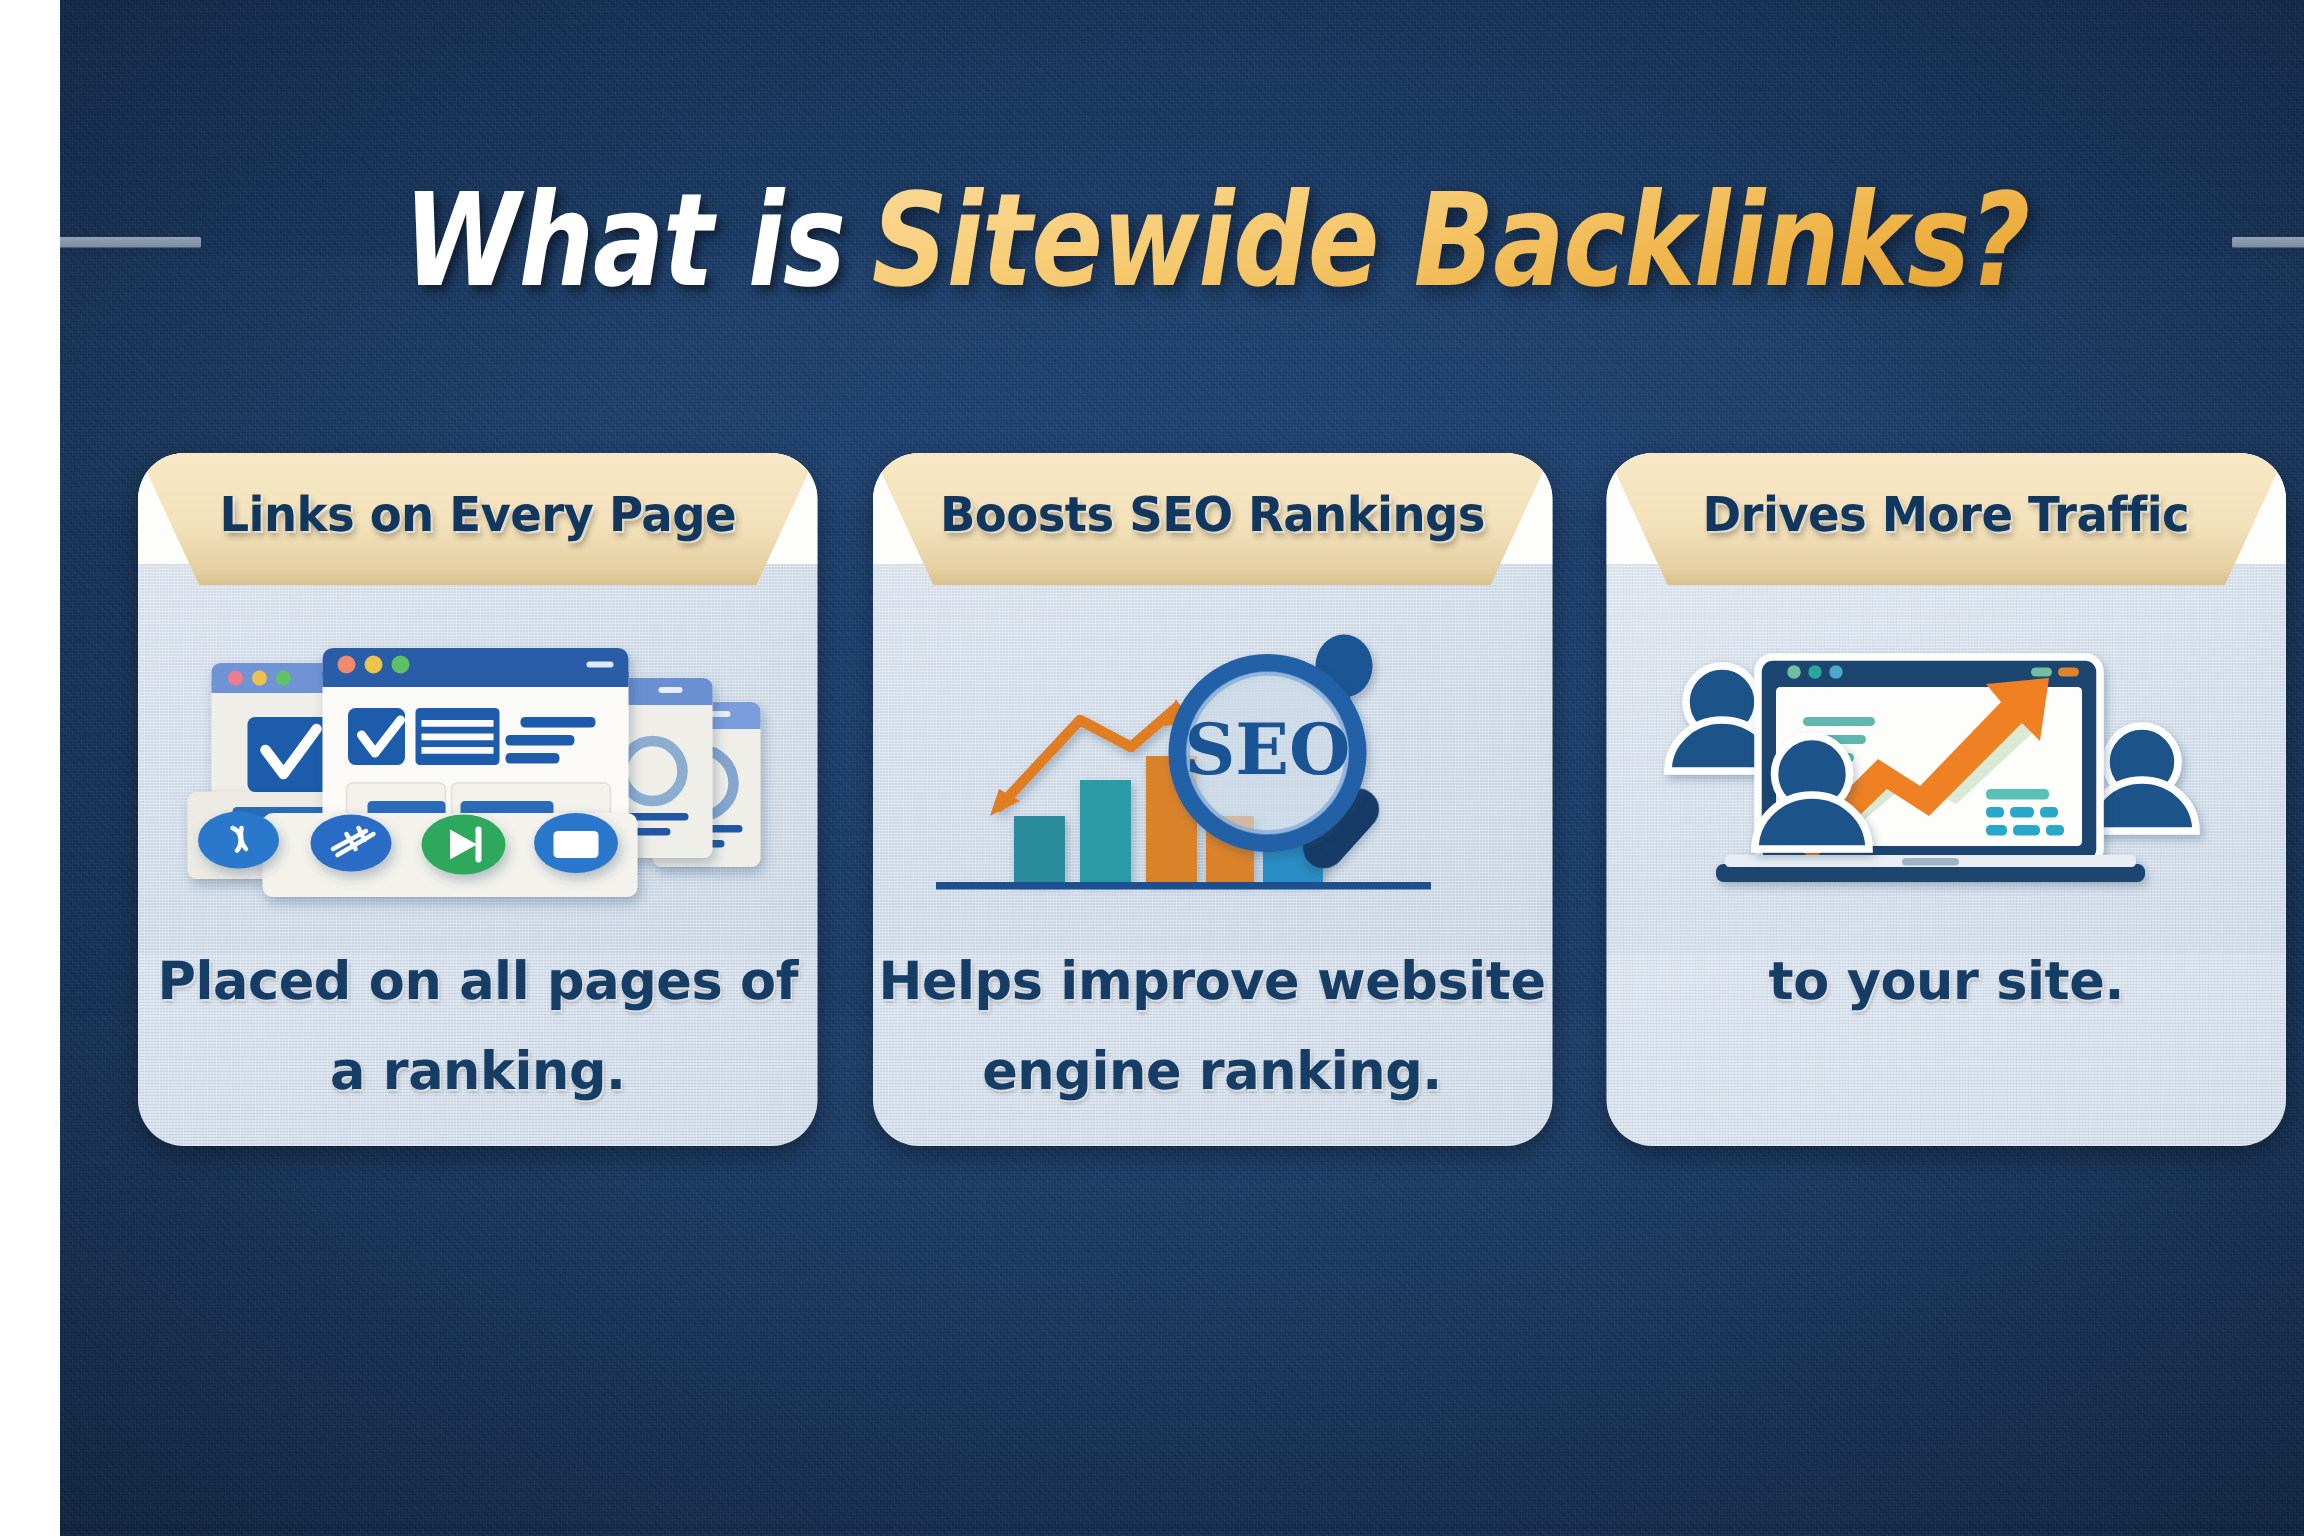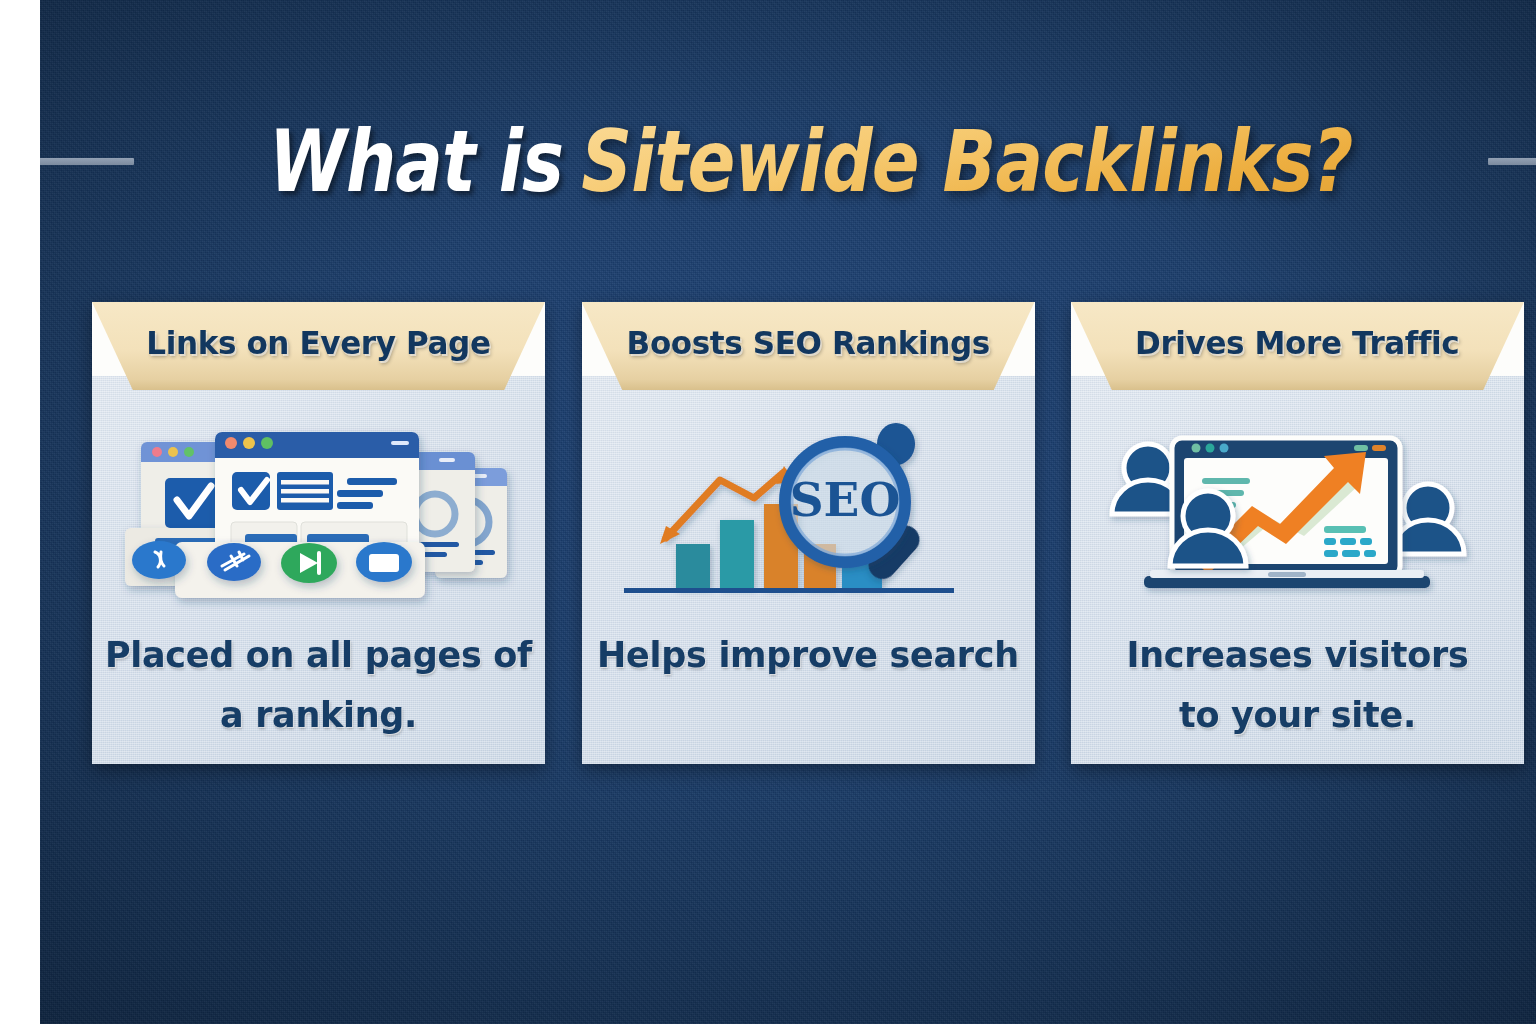--- a/index.html
+++ b/index.html
@@ -90,20 +90,21 @@
     z-index:6;
   }
   .card {
     position:relative;
     width:453px; height:462px;
     background:
       linear-gradient(160deg,#e2e9f1 0%,#d5dfeb 45%,#cbd7e5 100%);
     box-shadow:0 6px 18px rgba(0,0,0,.35);
     display:flex; flex-direction:column; align-items:center;
     overflow:hidden;
+    border-radius:31px;
   }
   .card::before{
     content:"";
     position:absolute; inset:0;
     background-image:
       repeating-linear-gradient(0deg, rgba(255,255,255,.45) 0 1px, rgba(120,140,165,.10) 1px 2px),
       repeating-linear-gradient(90deg, rgba(255,255,255,.35) 0 1px, rgba(120,140,165,.08) 1px 2px);
     opacity:.55; pointer-events:none;
   }
 
@@ -319,21 +320,22 @@
           <g filter="url(#sh2)">
             <circle cx="237" cy="92" r="60" fill="rgba(214,229,243,.55)"></circle>
             <circle cx="237" cy="92" r="60" fill="none" stroke="#2260a8" stroke-width="12"></circle>
             <circle cx="237" cy="92" r="53" fill="none" stroke="#7fa9d8" stroke-width="3" opacity=".7"></circle>
           </g>
           <text x="237" y="106" text-anchor="middle" font-family="DejaVu Serif, serif" font-size="47" font-weight="700" fill="#1b5494">SEO</text>
         </svg>
       </div>
 
       <div class="card-desc">
-        <span>Helps improve search</span>
+        <span>Helps improve website</span>
+        <span>engine ranking.</span>
       </div>
     </div>
 
     <div class="card">
       <div class="ribbon-back"></div>
       <div class="ribbon">
         <div class="ribbon-title">Drives More Traffic</div>
       </div>
 
       <div class="icon-wrap">
@@ -386,19 +388,18 @@
           </g>
 
           <g filter="url(#sh3)">
             <circle cx="110" cy="106" r="25" fill="#1f5288" stroke="#fff" stroke-width="5"></circle>
             <path d="M72 156 a38 36 0 0 1 76 0 z" fill="#1f5288" stroke="#fff" stroke-width="5"></path>
           </g>
         </svg>
       </div>
 
       <div class="card-desc">
-        <span>Increases visitors</span>
         <span>to your site.</span>
       </div>
     </div>
 
   </div>
 </div>
 
 </body></html>

